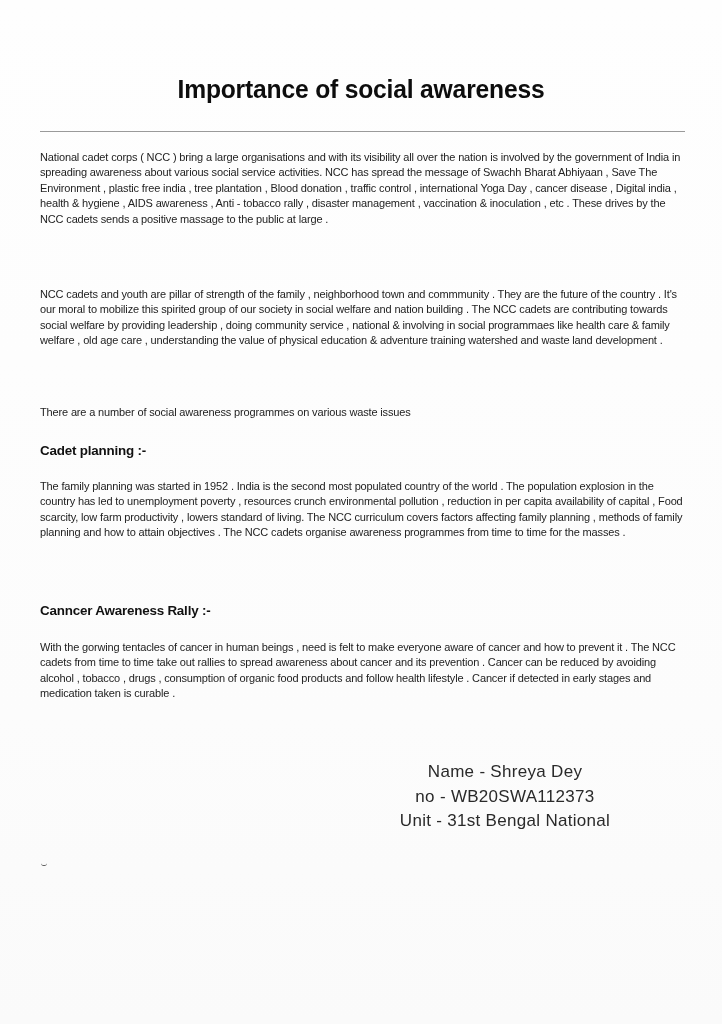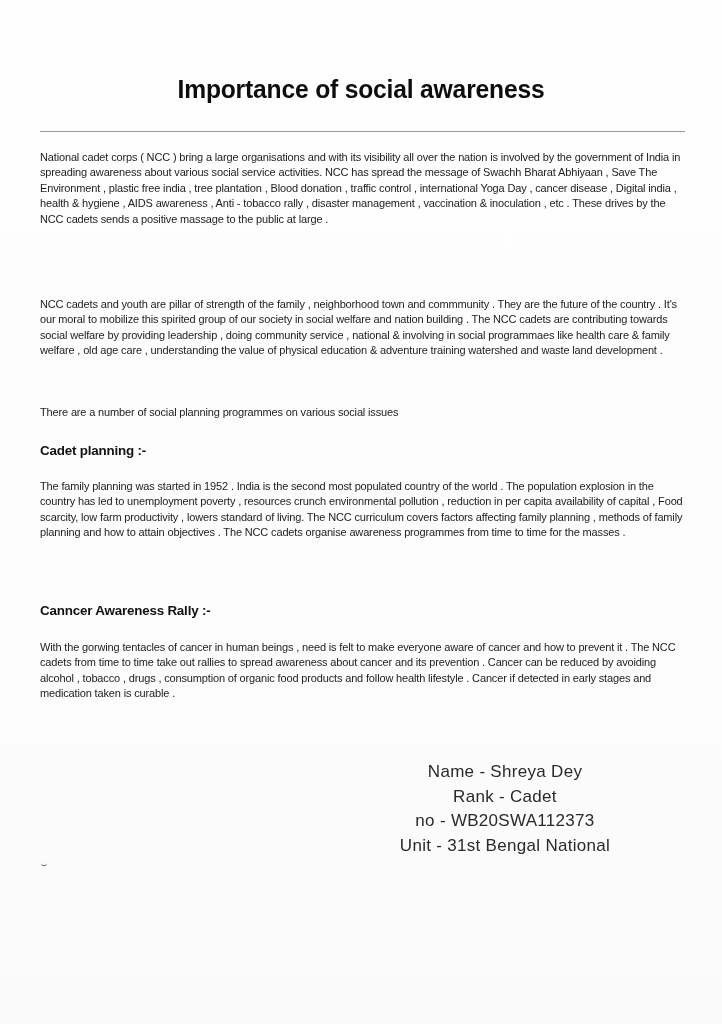--- a/index.html
+++ b/index.html
@@ -93,41 +93,40 @@
 <div class="page">
 
   <div class="title">Importance of social awareness</div>
 
   <div class="rule"></div>
 
   <div class="body-text" style="top:150px;">
     <p>National cadet corps ( NCC ) bring a large organisations and with its visibility all over the nation is involved by the government of India in spreading awareness about various social service activities. NCC has spread the message of Swachh Bharat Abhiyaan , Save The Environment , plastic free india , tree plantation , Blood donation , traffic control , international Yoga Day , cancer disease , Digital india , health &amp; hygiene , AIDS awareness , Anti - tobacco rally , disaster management , vaccination &amp; inoculation , etc . These drives by the NCC cadets sends a positive massage to the public at large .</p>
   </div>
 
-  <div class="body-text" style="top:297px;">
+  <div class="body-text" style="top:287px;">
     <p>NCC cadets and youth are pillar of strength of the family , neighborhood town and commmunity . They are the future of the country . It's our moral to mobilize this spirited group of our society in social welfare and nation building . The NCC  cadets are contributing towards social welfare by providing leadership , doing community service , national &amp; involving in social programmaes like health care &amp; family welfare , old age care , understanding the value of physical education &amp; adventure training watershed and waste land development .</p>
   </div>
 
   <div class="body-text" style="top:405px;">
-    <p>There are a number of social planning programmes on various social issues</p>
+    <p>There are a number of social awareness programmes on various waste issues</p>
   </div>
 
   <div class="heading" style="top:443px;">Cadet planning :-</div>
 
   <div class="body-text" style="top:479px;">
     <p>The family planning was started in 1952 . India is the second most populated country of the world . The population explosion in the country has led to unemployment poverty , resources crunch environmental pollution ,  reduction in per capita availability of capital , Food scarcity, low farm productivity , lowers standard of living. The NCC curriculum covers factors affecting family planning , methods of family planning and how to attain objectives . The NCC cadets organise awareness programmes from time to time for the masses .</p>
   </div>
 
   <div class="heading" style="top:603px;">Canncer Awareness Rally :-</div>
 
   <div class="body-text" style="top:640px;">
     <p>With the gorwing tentacles of cancer in human beings , need is felt to make everyone aware of cancer and how to prevent it . The NCC cadets from time to time take out rallies to spread awareness about cancer and its prevention . Cancer can be reduced by avoiding alcohol , tobacco , drugs , consumption of organic food products and follow health lifestyle . Cancer if detected in early stages and medication taken is curable .</p>
   </div>
 
   <div class="signature">
     <div>Name - Shreya Dey</div>
-    <div>Rank - Cadet</div>
     <div>no - WB20SWA112373</div>
     <div>Unit - 31st Bengal National</div>
   </div>
 
   <div class="stray-mark"></div>
 </div>
 
 </body></html>

